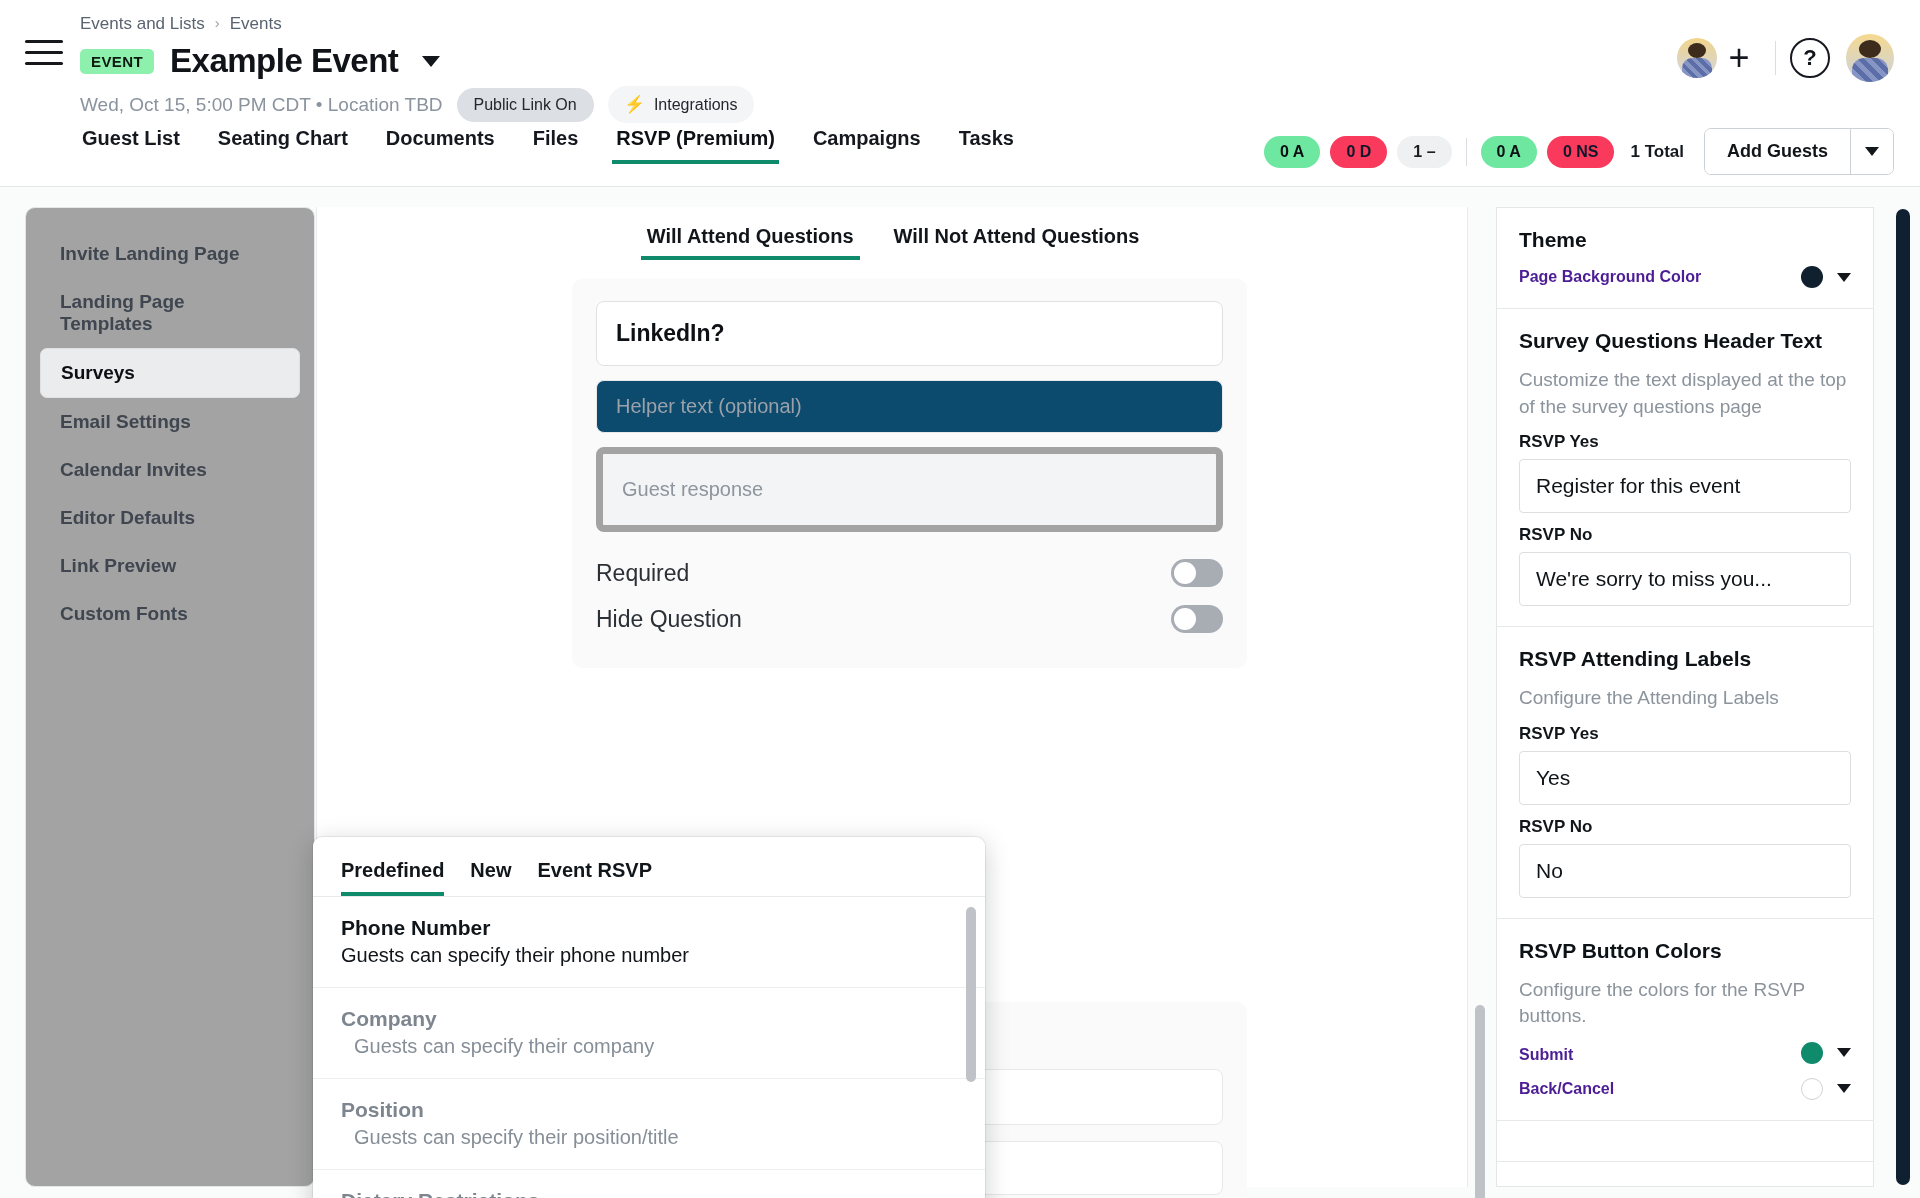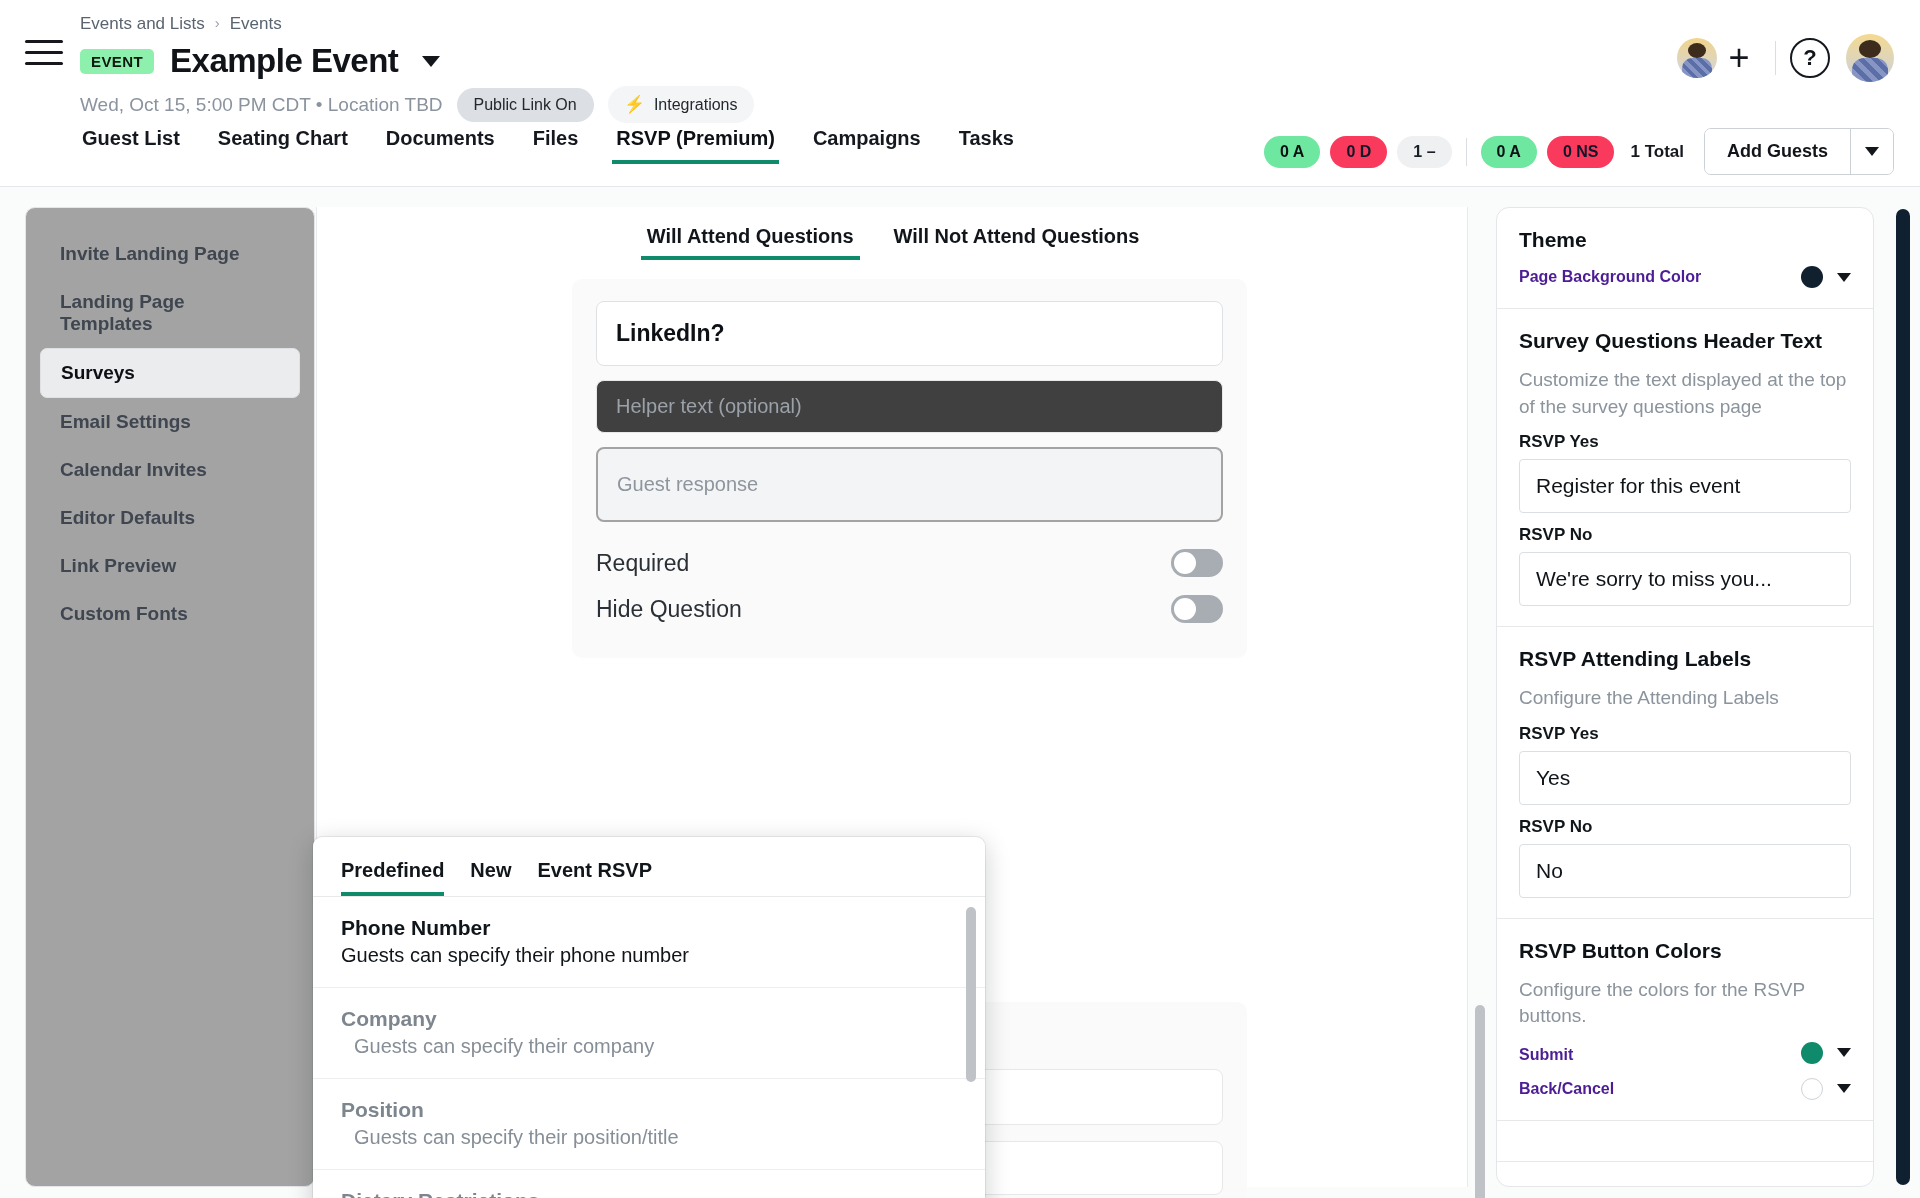--- a/index.html
+++ b/index.html
@@ -82,23 +82,23 @@
             border-left: 1px solid #e8eaec; border-right: 1px solid #e8eaec; }
 
   .subtabs { position: absolute; left: 0; top: 0; width: 1152px; display: flex; justify-content: center; gap: 28px; padding-top: 10px; }
   .subtab { font-size: 20px; font-weight: bold; color: #12161b; padding: 8px 6px 12px 6px; cursor: pointer; position: relative; }
   .subtab.active::after { content: ""; position: absolute; left: 0; right: 0; bottom: 0; height: 4px; background: #0f8a6a; }
 
   .qcard { position: absolute; left: 255px; top: 72px; width: 675px; background: #fafafa;
            border-radius: 10px; padding: 22px 24px 26px 24px; }
   .qfield { background: #fff; border: 1px solid #dfe2e5; border-radius: 8px; padding: 18px 19px; font-size: 23px;
             font-weight: bold; color: #0d1115; margin-bottom: 14px; cursor: text; }
-  .qsub { background: #404040; border: 1px solid #e6e8ea; border-radius: 8px; padding: 14px 19px; font-size: 20px;
+  .qsub { background: #0c4a6e; border: 1px solid #e6e8ea; border-radius: 8px; padding: 14px 19px; font-size: 20px;
           color: #9aa1a9; margin-bottom: 14px; cursor: text; }
-  .qresp { background: #f3f4f5; border: 2px solid #a3a3a3; border-radius: 8px; padding: 24px 19px; font-size: 20px;
+  .qresp { background: #f3f4f5; border: 7px solid #a3a3a3; border-radius: 8px; padding: 24px 19px; font-size: 20px;
            color: #8e959d; margin-bottom: 18px; cursor: text; }
   .togrow { display: flex; align-items: center; justify-content: space-between; padding: 9px 0; }
   .togrow .lbl { font-size: 23px; color: #2a3036; }
   .toggle { width: 52px; height: 28px; background: #a8adb3; border-radius: 14px; position: relative; cursor: pointer; }
   .toggle::after { content: ""; position: absolute; left: 3px; top: 3px; width: 22px; height: 22px; border-radius: 50%; background: #fff; }
 
   .qcard2 { position: absolute; left: 255px; top: 795px; width: 675px; background: #fafafa; border-radius: 10px;
             padding: 22px 24px 26px 24px; }
   .qcard2 .lineA { font-size: 20px; color: #4b535c; padding: 6px 0 16px 0; }
   .qcard2 .blank { background: #fff; border: 1px solid #e6e8ea; border-radius: 8px; height: 56px; margin-bottom: 16px; }
@@ -113,21 +113,21 @@
   .pop-list { position: relative; height: 385px; overflow: hidden; }
   .pop-item { padding: 19px 28px 20px 28px; border-bottom: 1px solid #eceef0; cursor: pointer; }
   .pop-item .t { font-size: 21px; font-weight: bold; color: #10151a; margin-bottom: 4px; }
   .pop-item .d { font-size: 20px; color: #10151a; }
   .pop-item.dim .t { color: #7d858e; }
   .pop-item.dim .d { color: #868e97; margin-left: 13px; }
   .pop-thumb { position: absolute; right: 9px; top: 10px; width: 10px; height: 175px; background: #bfc3c7; border-radius: 6px; }
 
   
   .right { position: absolute; left: 1496px; top: 20px; width: 378px; height: 980px; background: #fff;
-           border: 1px solid #e4e6e9; border-radius: 13px; overflow: hidden; }
+           border: 1px solid #e4e6e9; border-radius: 0; overflow: hidden; }
   .rsec { border-bottom: 1px solid #e6e8ea; padding: 20px 22px 20px 22px; }
   .rh { font-size: 21px; font-weight: bold; color: #0d1217; margin-bottom: 14px; }
   .rdesc { font-size: 19px; color: #8b939c; line-height: 1.4; margin-bottom: 12px; }
   .rrow { display: flex; align-items: center; justify-content: space-between; }
   .rrow .lbl { font-size: 16px; color: #4c1d95; font-weight: bold; }
   .swatch-wrap { display: flex; align-items: center; gap: 14px; cursor: pointer; }
   .swatch { width: 22px; height: 22px; border-radius: 50%; }
   .caret-sm { width: 0; height: 0; border-left: 7px solid transparent; border-right: 7px solid transparent; border-top: 9px solid #13161b; }
   .flabel { font-size: 17px; font-weight: bold; color: #11161b; margin: 12px 0 7px 0; }
   .finput { border: 1px solid #dcdfe2; border-radius: 4px; padding: 14px 16px; font-size: 21px; color: #0f1419; cursor: text; }

